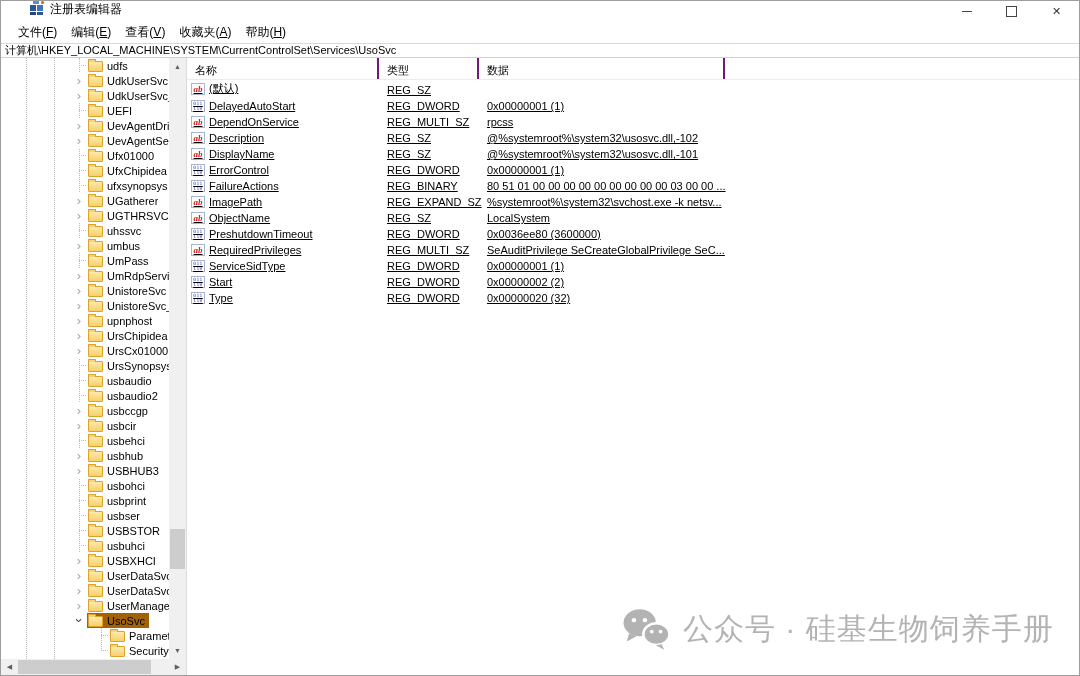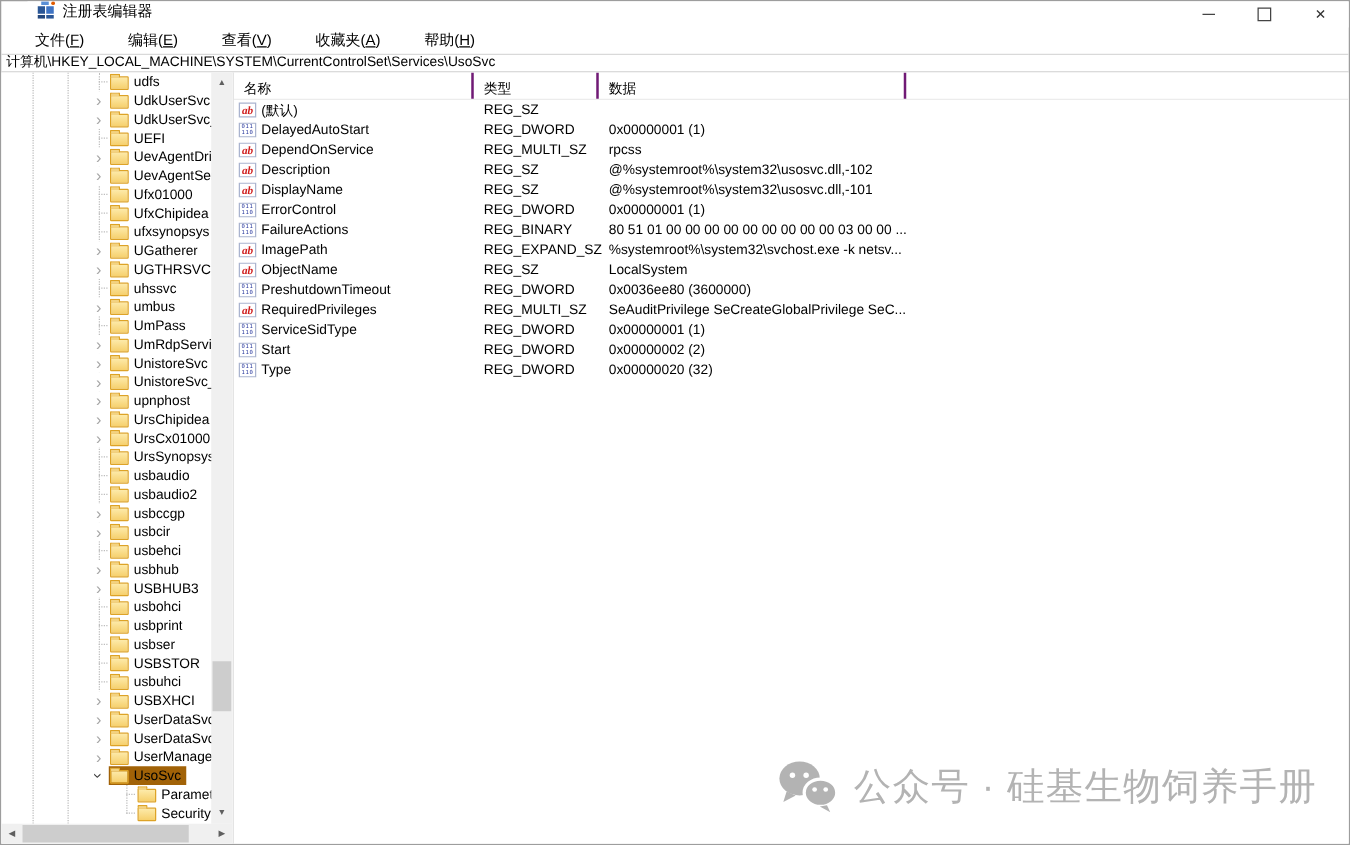--- a/index.html
+++ b/index.html
@@ -13,21 +13,21 @@
   
   .titlebar { height:21px; display:flex; align-items:flex-start; background:#fff;margin-left:21px; }
   .app-icon { width:14px; height:14px; margin:0 6px 0 8px; flex:none; }
   .title-text { font-size:12px; }
   .win-controls { margin-left:auto; display:flex; height:100%; }
   .win-btn { width:45px; height:100%; display:flex; align-items:center; justify-content:center; font-size:11px; color:#333; }
   .glyph-min::before { content:""; display:block; width:10px; border-top:1px solid #444; }
   .glyph-max::before { content:""; display:block; width:9px; height:9px; border:1px solid #444; }
   .glyph-close::before { content:"✕"; font-size:11px; color:#333; }
   
-  .menubar { height:21px; display:flex; align-items:flex-end; font-size:12px; padding-left:20px;gap:21px; }
+  .menubar { height:21px; display:flex; align-items:flex-end; font-size:12px; padding-left:10px; }
   .menu-item { padding:2px 7px; white-space:nowrap; }
   .menu-item u { text-decoration:underline; }
   
   .addressbar {
     height:15px; border-top:1px solid #d9d9d9; border-bottom:1px solid #cfcfcf;
     font-size:11px; line-height:13px; padding-left:4px; white-space:nowrap; overflow:hidden;
   }
   
   .main { display:flex; height:617px; position:relative; }
   .treepanel { width:185px; flex:none; position:relative; background:#fff; }
@@ -56,21 +56,21 @@
   .vthumb { position:absolute; left:1px; width:15px; top:471px; height:40px; background:#cdcdcd; }
   .hthumb { position:absolute; top:1px; height:14px; left:17px; width:133px; background:#cdcdcd; }
   
   .rightpanel { flex:1; border-left:1px solid #dcdcdc; font-size:11px; background:#fff; overflow:hidden; }
   .thead { height:22px; display:flex; border-bottom:1px solid #ececec; }
   .hc { border-right:2px solid #701a75; padding:5px 0 0 8px; }
   .hc-name { width:192px; padding-left:8px; }
   .hc-type { width:100px; }
   .hc-data { width:246px; }
   .hc-fill { flex:1; border-right:none; }
-  .vrow { height:16px; display:flex; align-items:center; white-space:nowrap; }
+  .vrow { height:16px; display:flex; align-items:flex-end; white-space:nowrap;text-decoration:underline; }
   .cell-name { width:192px; display:flex; align-items:center; padding-left:4px; overflow:hidden; flex:none; }
   .cell-type { width:100px; padding-left:8px; flex:none; }
   .cell-data { flex:1; padding-left:8px; overflow:hidden; }
   .vicon { width:14px; height:12px; flex:none; margin-right:4px; border:1px solid #aab4cf; background:#fff; text-align:center; }
   .vicon.sz { font-family:"Liberation Serif", serif; font-style:italic; font-weight:bold; font-size:9px; line-height:10px; color:#cf1c1c; }
   .vicon.sz::before { content:"ab"; }
   .vicon.bin { font-family:"DejaVu Sans Mono", monospace; font-size:4.5px; line-height:5px; color:#2b3a9e; letter-spacing:0.5px; }
   .vicon.bin::before { content:"011"; display:block; }
   .vicon.bin::after { content:"110"; display:block; }
   

